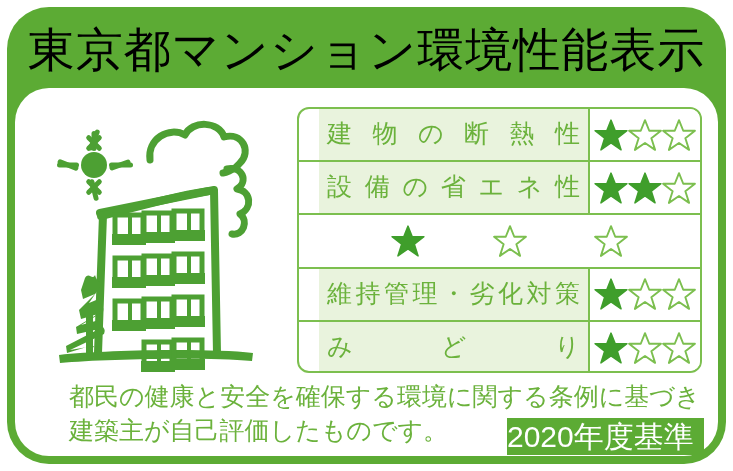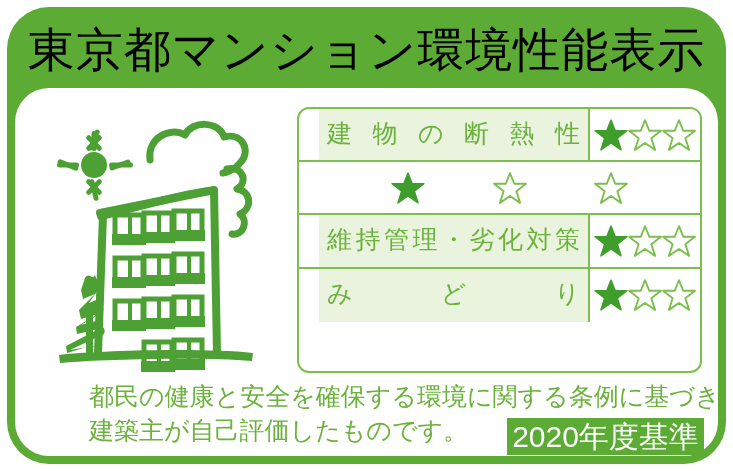--- a/index.html
+++ b/index.html
@@ -132,35 +132,34 @@
   
   .caption {
     position: absolute;
     left: 62px;
     top: 372px;
     width: 640px;
     color: #6bb23c;
     font-size: 25px;
     line-height: 34px;
     white-space: nowrap;
-    margin-left: 20px;
   }
 
   
   .year-badge {
     position: absolute;
     left: 500px;
     top: 411px;
     width: 197px;
     height: 37px;
     background: #5cab34;
     color: #ffffff;
     font-size: 30px;
     line-height: 37px;
-    text-align: center;
+    text-align: left;
     white-space: nowrap;
     letter-spacing: 0px;
   }
 </style>
 </head>
 <body>
 
 <div id="root">
 
   <div class="frame">
@@ -268,20 +267,34 @@
             </svg>
           <svg class="star-svg" viewBox="0 0 32 32">
               <path d="M16 2 L20 12 L31 12 L22 19 L25.5 30 L16 23.5 L6.5 30 L10 19 L1 12 L12 12 Z" fill="none" stroke="#7cbf4f" stroke-width="1.8" stroke-linejoin="round"></path>
             </svg>
           <svg class="star-svg" viewBox="0 0 32 32">
               <path d="M16 2 L20 12 L31 12 L22 19 L25.5 30 L16 23.5 L6.5 30 L10 19 L1 12 L12 12 Z" fill="none" stroke="#7cbf4f" stroke-width="1.8" stroke-linejoin="round"></path>
             </svg>
         </div>
       </div>
 
+      <div class="rating-row">
+        <div class="rating-label justified">設備の省エネ性</div>
+        <div class="rating-stars">
+          <svg class="star-svg" viewBox="0 0 32 32">
+              <path d="M16 2 L20 12 L31 12 L22 19 L25.5 30 L16 23.5 L6.5 30 L10 19 L1 12 L12 12 Z" fill="#3f9e2b" stroke="#3f9e2b" stroke-width="1.4" stroke-linejoin="round"></path>
+            </svg>
+          <svg class="star-svg" viewBox="0 0 32 32">
+              <path d="M16 2 L20 12 L31 12 L22 19 L25.5 30 L16 23.5 L6.5 30 L10 19 L1 12 L12 12 Z" fill="#3f9e2b" stroke="#3f9e2b" stroke-width="1.4" stroke-linejoin="round"></path>
+            </svg>
+          <svg class="star-svg" viewBox="0 0 32 32">
+              <path d="M16 2 L20 12 L31 12 L22 19 L25.5 30 L16 23.5 L6.5 30 L10 19 L1 12 L12 12 Z" fill="none" stroke="#7cbf4f" stroke-width="1.8" stroke-linejoin="round"></path>
+            </svg>
+        </div>
+      </div>
 
       <div class="rating-row">
         <div class="rating-stars">
           <svg class="star-svg" viewBox="0 0 32 32">
               <path d="M16 2 L20 12 L31 12 L22 19 L25.5 30 L16 23.5 L6.5 30 L10 19 L1 12 L12 12 Z" fill="#3f9e2b" stroke="#3f9e2b" stroke-width="1.4" stroke-linejoin="round"></path>
             </svg>
           <svg class="star-svg" viewBox="0 0 32 32">
               <path d="M16 2 L20 12 L31 12 L22 19 L25.5 30 L16 23.5 L6.5 30 L10 19 L1 12 L12 12 Z" fill="none" stroke="#7cbf4f" stroke-width="1.8" stroke-linejoin="round"></path>
             </svg>
           <svg class="star-svg" viewBox="0 0 32 32">

